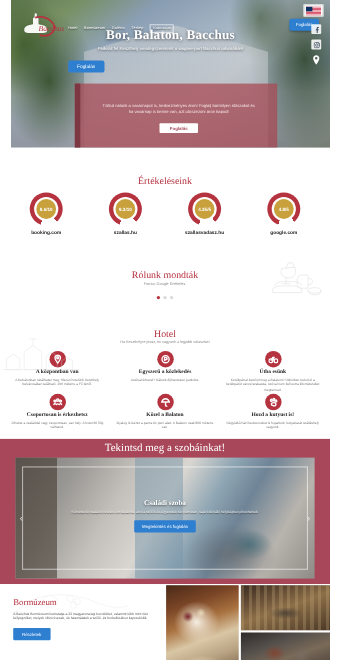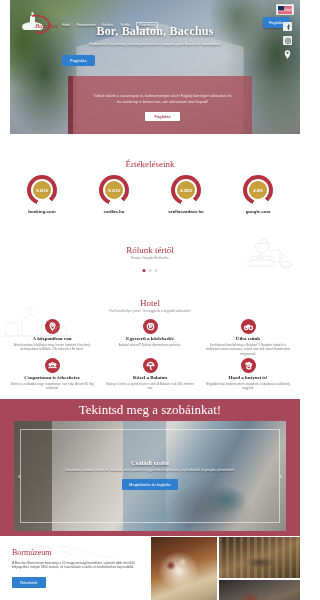--- a/index.html
+++ b/index.html
@@ -174,21 +174,21 @@
   }
   .f-icon svg { width:9px; height:9px; fill:none; stroke:#fff; stroke-width:1.4; }
   .f-title { font-size:5px; font-weight:700; color:#1b1b1b; font-family:"Liberation Serif", serif; }
   .f-text { font-size:3px; color:#7a7a7a; line-height:1.5; margin-top:1.5px; text-align:center; }
 
   
   .rooms {
     background:#a8465a; padding:3px 0 5px; text-align:center; position:relative;
   }
   .rooms-title {
-    color:#fff; font-family:"Liberation Serif", serif; font-size:13px; margin-bottom:3px;
+    color:#fff; font-family:"Liberation Serif", serif; font-size:10px; margin-bottom:3px;
   }
   .room-stage {
     position:relative; height:110px; margin:0 14px;
     background:
       linear-gradient(120deg,#7c7a78 0%,#9a9894 18%,#c3c0bb 34%,#d9d6d1 48%,#8fa6b4 60%,#6f8496 70%,#b8b4ae 84%,#8e8b86 100%);
     overflow:hidden;
   }
   .room-stage:before{
     content:""; position:absolute; inset:0;
     background:
@@ -397,21 +397,21 @@
           <span class="core"></span>
           <span class="val">4.8/5</span>
         </div>
         <div class="rating-label">google.com</div>
       </div>
 
     </div>
   </section>
 
   <section class="testimonials">
-    <div class="section-title-red">Rólunk tértől</div>
+    <div class="section-title-red">Rólunk mondták</div>
     <div class="section-sub">Forrás: Google Értékelés.</div>
     <span class="deco-right">
       <svg viewBox="0 0 74 34" fill="none" stroke="#cfcfcf" stroke-width="0.7">
         <path d="M26 30 q-2 -5 6 -6 l14 0 q8 1 6 6z"></path>
         <path d="M28 24 q0 -4 8 -4 l8 0 q8 0 8 4"></path>
         <path d="M34 8 q-2 6 3 8 q5 2 8 -1 q3 -3 1 -8z"></path>
         <path d="M38 16 l0 6 M34 22 l8 0"></path>
         <path d="M38 8 l2 -5 4 0 2 5"></path>
         <path d="M52 14 q-4 0 -4 6 0 6 4 6 l6 0 0 -12z"></path>
         <path d="M58 17 q4 0 4 3 t-4 3"></path>

